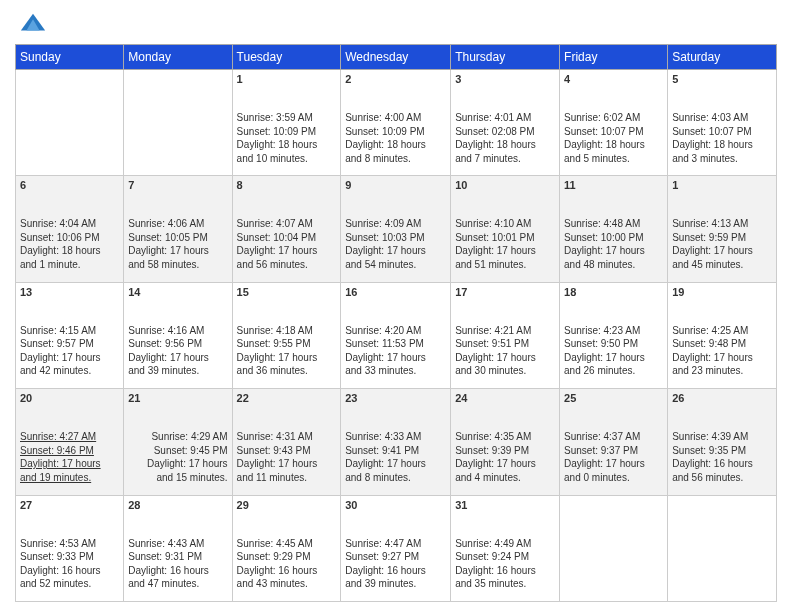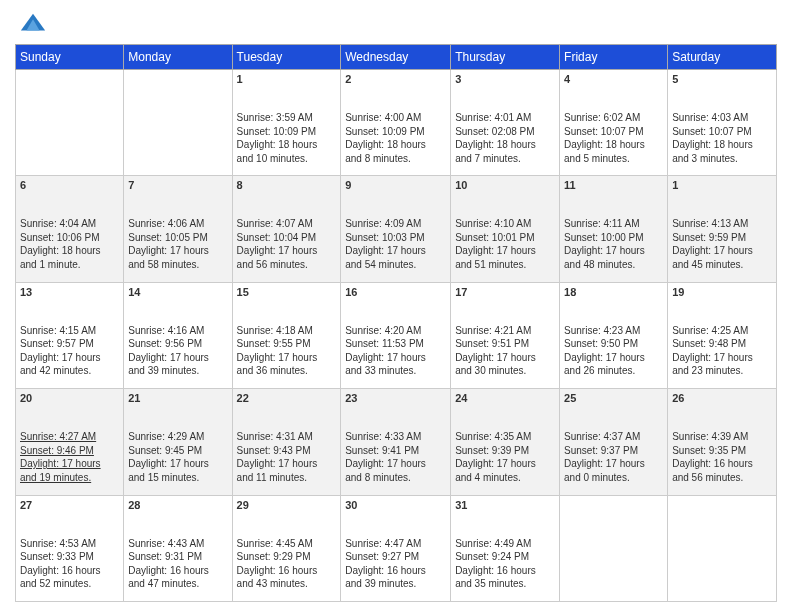--- a/index.html
+++ b/index.html
@@ -216,21 +216,21 @@
           </td>
           <td>
             <span class="day-number">10</span>
             <div class="day-info" style="white-space: pre-line;">Sunrise: 4:10 AM
 Sunset: 10:01 PM
 Daylight: 17 hours
 and 51 minutes.</div>
           </td>
           <td>
             <span class="day-number">11</span>
-            <div class="day-info" style="white-space: pre-line;">Sunrise: 4:11 AM
+            <div class="day-info" style="white-space: pre-line;">Sunrise: 4:48 AM
 Sunset: 10:00 PM
 Daylight: 17 hours
 and 48 minutes.</div>
           </td>
           <td>
             <span class="day-number">1</span>
             <div class="day-info" style="white-space: pre-line;">Sunrise: 4:13 AM
 Sunset: 9:59 PM
 Daylight: 17 hours
 and 45 minutes.</div>
@@ -290,21 +290,21 @@
         <tr class="row-4">
           <td>
             <span class="day-number">20</span>
             <div class="day-info" style="white-space: pre-line; text-decoration: underline;">Sunrise: 4:27 AM
 Sunset: 9:46 PM
 Daylight: 17 hours
 and 19 minutes.</div>
           </td>
           <td>
             <span class="day-number">21</span>
-            <div class="day-info" style="white-space: pre-line;">Sunrise: 4:29 AM
+            <div class="day-info" style="white-space: pre-line; text-align: right;">Sunrise: 4:29 AM
 Sunset: 9:45 PM
 Daylight: 17 hours
 and 15 minutes.</div>
           </td>
           <td>
             <span class="day-number">22</span>
             <div class="day-info" style="white-space: pre-line;">Sunrise: 4:31 AM
 Sunset: 9:43 PM
 Daylight: 17 hours
 and 11 minutes.</div>

